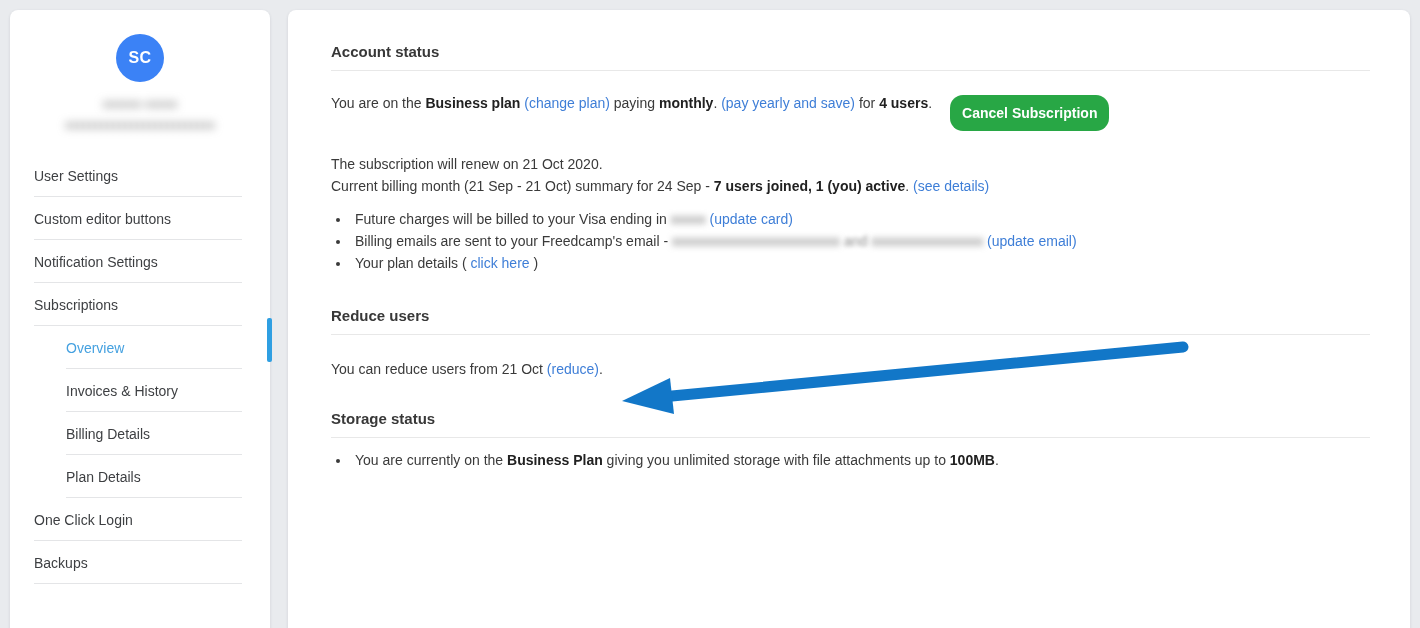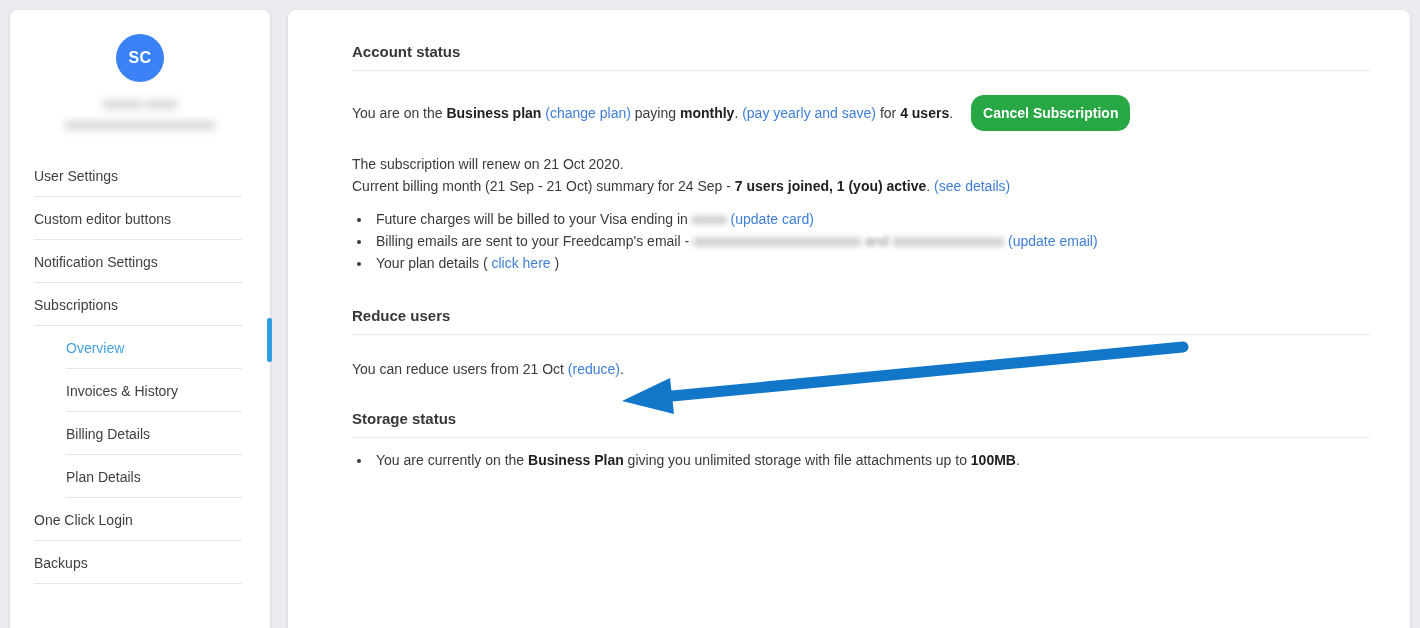--- a/index.html
+++ b/index.html
@@ -45,24 +45,24 @@
   }
   .side-menu li.l1::after { left:24px; }
   .side-menu li.l2::after { left:56px; }
   .side-menu li.active { color:#45a1e0; }
   .active-bar {
     position:absolute; right:-2px; top:308px;
     width:5px; height:44px; background:#2f9fe2; border-radius:2px;
   }
   
   .main { left:288px; top:10px; width:1122px; height:640px; }
-  .main-content { padding:0 40px 0 64px; font-size:14px; }
+  .main-content { padding:0 40px 0 43px; font-size:14px; }
   h2.section-heading { font-size:15px; font-weight:bold; color:#383838; margin-top:33px; margin-bottom:10px; }
   .rule { border:none; border-top:1px solid #e8e8e8; height:0; }
-  .plan-row { margin-top:24px; display:flex; align-items:center; gap:18px; }
+  .plan-row { margin-top:24px; display:flex; align-items:flex-start; gap:18px; }
   .plan-row .sentence { white-space:nowrap; }
   b, .bold { font-weight:bold; color:#212121; }
   a.lnk { color:#3e7ed7; text-decoration:none; cursor:pointer; }
   .btn-cancel {
     flex:0 0 auto;
     height:36px; padding:0 12px;
     background:#28a745; color:#ffffff;
     border:none; border-radius:13px;
     font-family:"Liberation Sans", sans-serif;
     font-size:14px; font-weight:bold;

